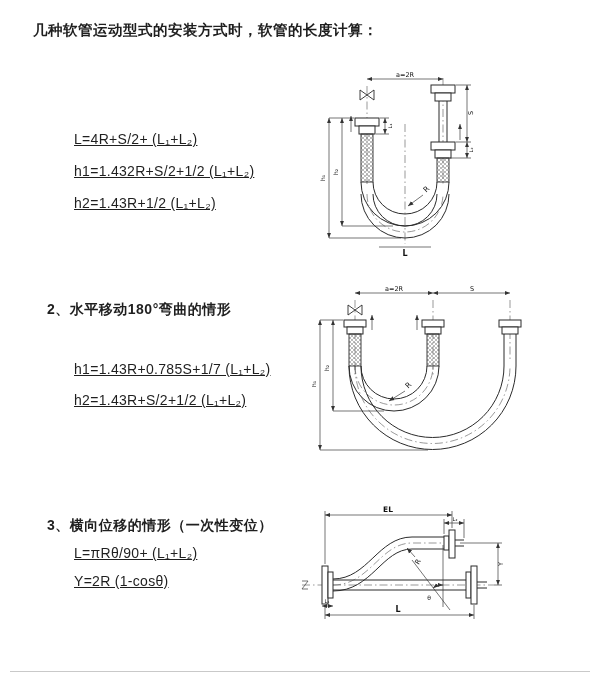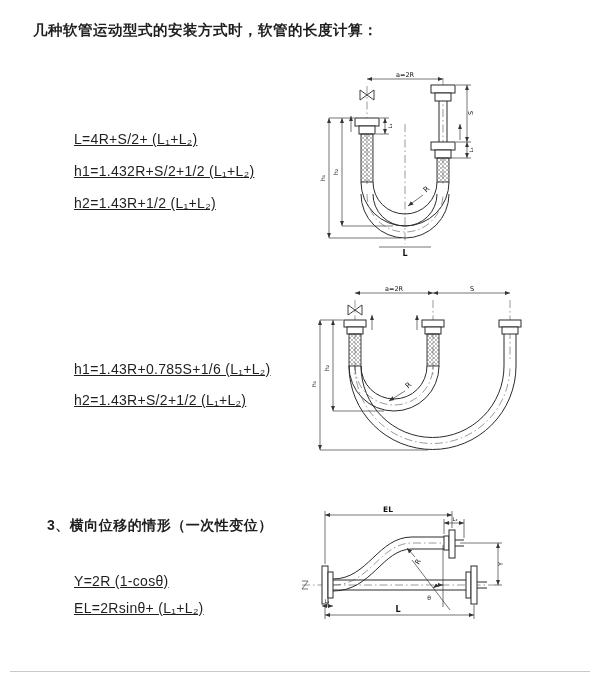--- a/index.html
+++ b/index.html
@@ -24,26 +24,27 @@
 <body>
 
 <div class="page">
 
   <div class="title">几种软管运动型式的安装方式时，软管的长度计算：</div>
 
   <div class="formula" style="left:74px;top:131px">L=4R+S/2+ (L₁+L₂)</div>
   <div class="formula" style="left:74px;top:163px">h1=1.432R+S/2+1/2 (L₁+L₂)</div>
   <div class="formula" style="left:74px;top:195px">h2=1.43R+1/2 (L₁+L₂)</div>
 
-  <div class="formula" style="left:74px;top:361px">h1=1.43R+0.785S+1/6 (L₁+L₂)</div>
+  <div class="sec-heading" style="left:47px;top:301px">2、水平移动180°弯曲的情形</div>
+  <div class="formula" style="left:74px;top:361px">h1=1.43R+0.785S+1/7 (L₁+L₂)</div>
   <div class="formula" style="left:74px;top:392px">h2=1.43R+S/2+1/2 (L₁+L₂)</div>
 
   <div class="sec-heading" style="left:47px;top:517px">3、横向位移的情形（一次性变位）</div>
+  <div class="formula" style="left:74px;top:545px">L=πRθ/90+ (L₁+L₂)</div>
   <div class="formula" style="left:74px;top:573px">Y=2R (1-cosθ)</div>
-  <div class="formula" style="left:74px;top:600px">EL=2Rsinθ+ (L₁+L₂)</div>
 
   <svg class="d-svg" style="left:315px;top:70px" width="270" height="190" viewBox="0 0 270 190">
     <defs>
       <marker id="ar1" viewBox="0 0 10 10" refX="9" refY="5" markerWidth="6" markerHeight="6" markerUnits="userSpaceOnUse" orient="auto-start-reverse">
         <path d="M0,1.5 L9,5 L0,8.5 Z" fill="#333"></path>
       </marker>
       <pattern id="br1" width="4" height="4" patternUnits="userSpaceOnUse">
         <path d="M0,4 L4,0 M0,0 L4,4" stroke="#777" stroke-width=".5"></path>
       </pattern>
     </defs>

